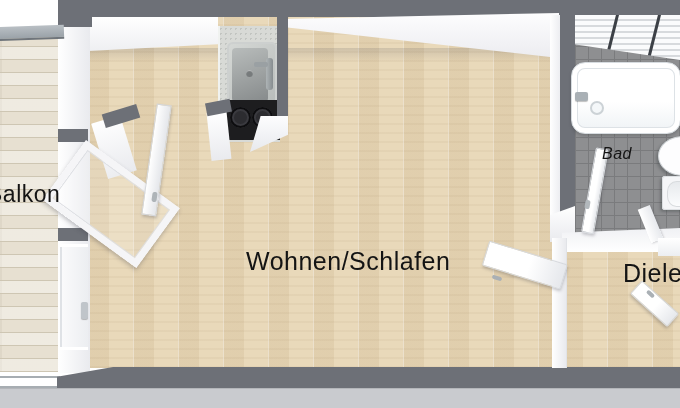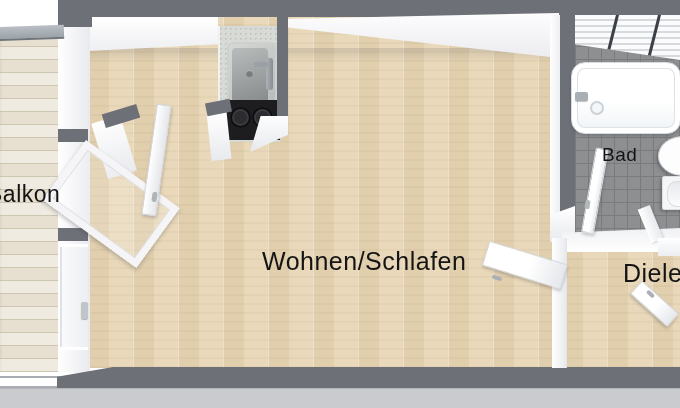--- a/index.html
+++ b/index.html
@@ -125,16 +125,16 @@
   <div class="abs wall-face-v" style="left:552px;top:238px;width:14px;height:130px;border-right:1px solid #e1e3e7;"></div>
 
   <div class="abs door" style="left:482px;top:264px;width:80px;height:24px;transform:rotate(17deg);transform-origin:100% 50%;"></div>
   <div class="abs" style="left:492px;top:276px;width:10px;height:4px;background:#aab0b5;border-radius:2px;transform:rotate(17deg);"></div>
 
   <div class="abs" style="left:658px;top:238px;width:22px;height:18px;background:linear-gradient(180deg,#ffffff,#eceef1);"></div>
   <div class="abs door" style="left:636px;top:278px;width:48px;height:16px;transform:rotate(42deg);transform-origin:0 50%;"></div>
   <div class="abs" style="left:646px;top:292px;width:9px;height:4px;background:#aab0b5;border-radius:2px;transform:rotate(42deg);"></div>
 
   <div class="abs label" style="left:-13px;top:182px;font-size:23px;">Balkon</div>
-  <div class="abs label" style="left:262px;top:248px;font-size:25px;text-align:right;">Wohnen/Schlafen</div>
-  <div class="abs label" style="left:602px;top:145px;font-size:19px;">Bad</div>
+  <div class="abs label" style="left:246px;top:248px;font-size:25px;text-align:right;">Wohnen/Schlafen</div>
+  <div class="abs label" style="left:602px;top:145px;font-size:16px;font-style:italic;">Bad</div>
   <div class="abs label" style="left:575px;top:260px;font-size:25px;margin-left:48px;">Diele</div>
 </div>
 
 </body></html>

